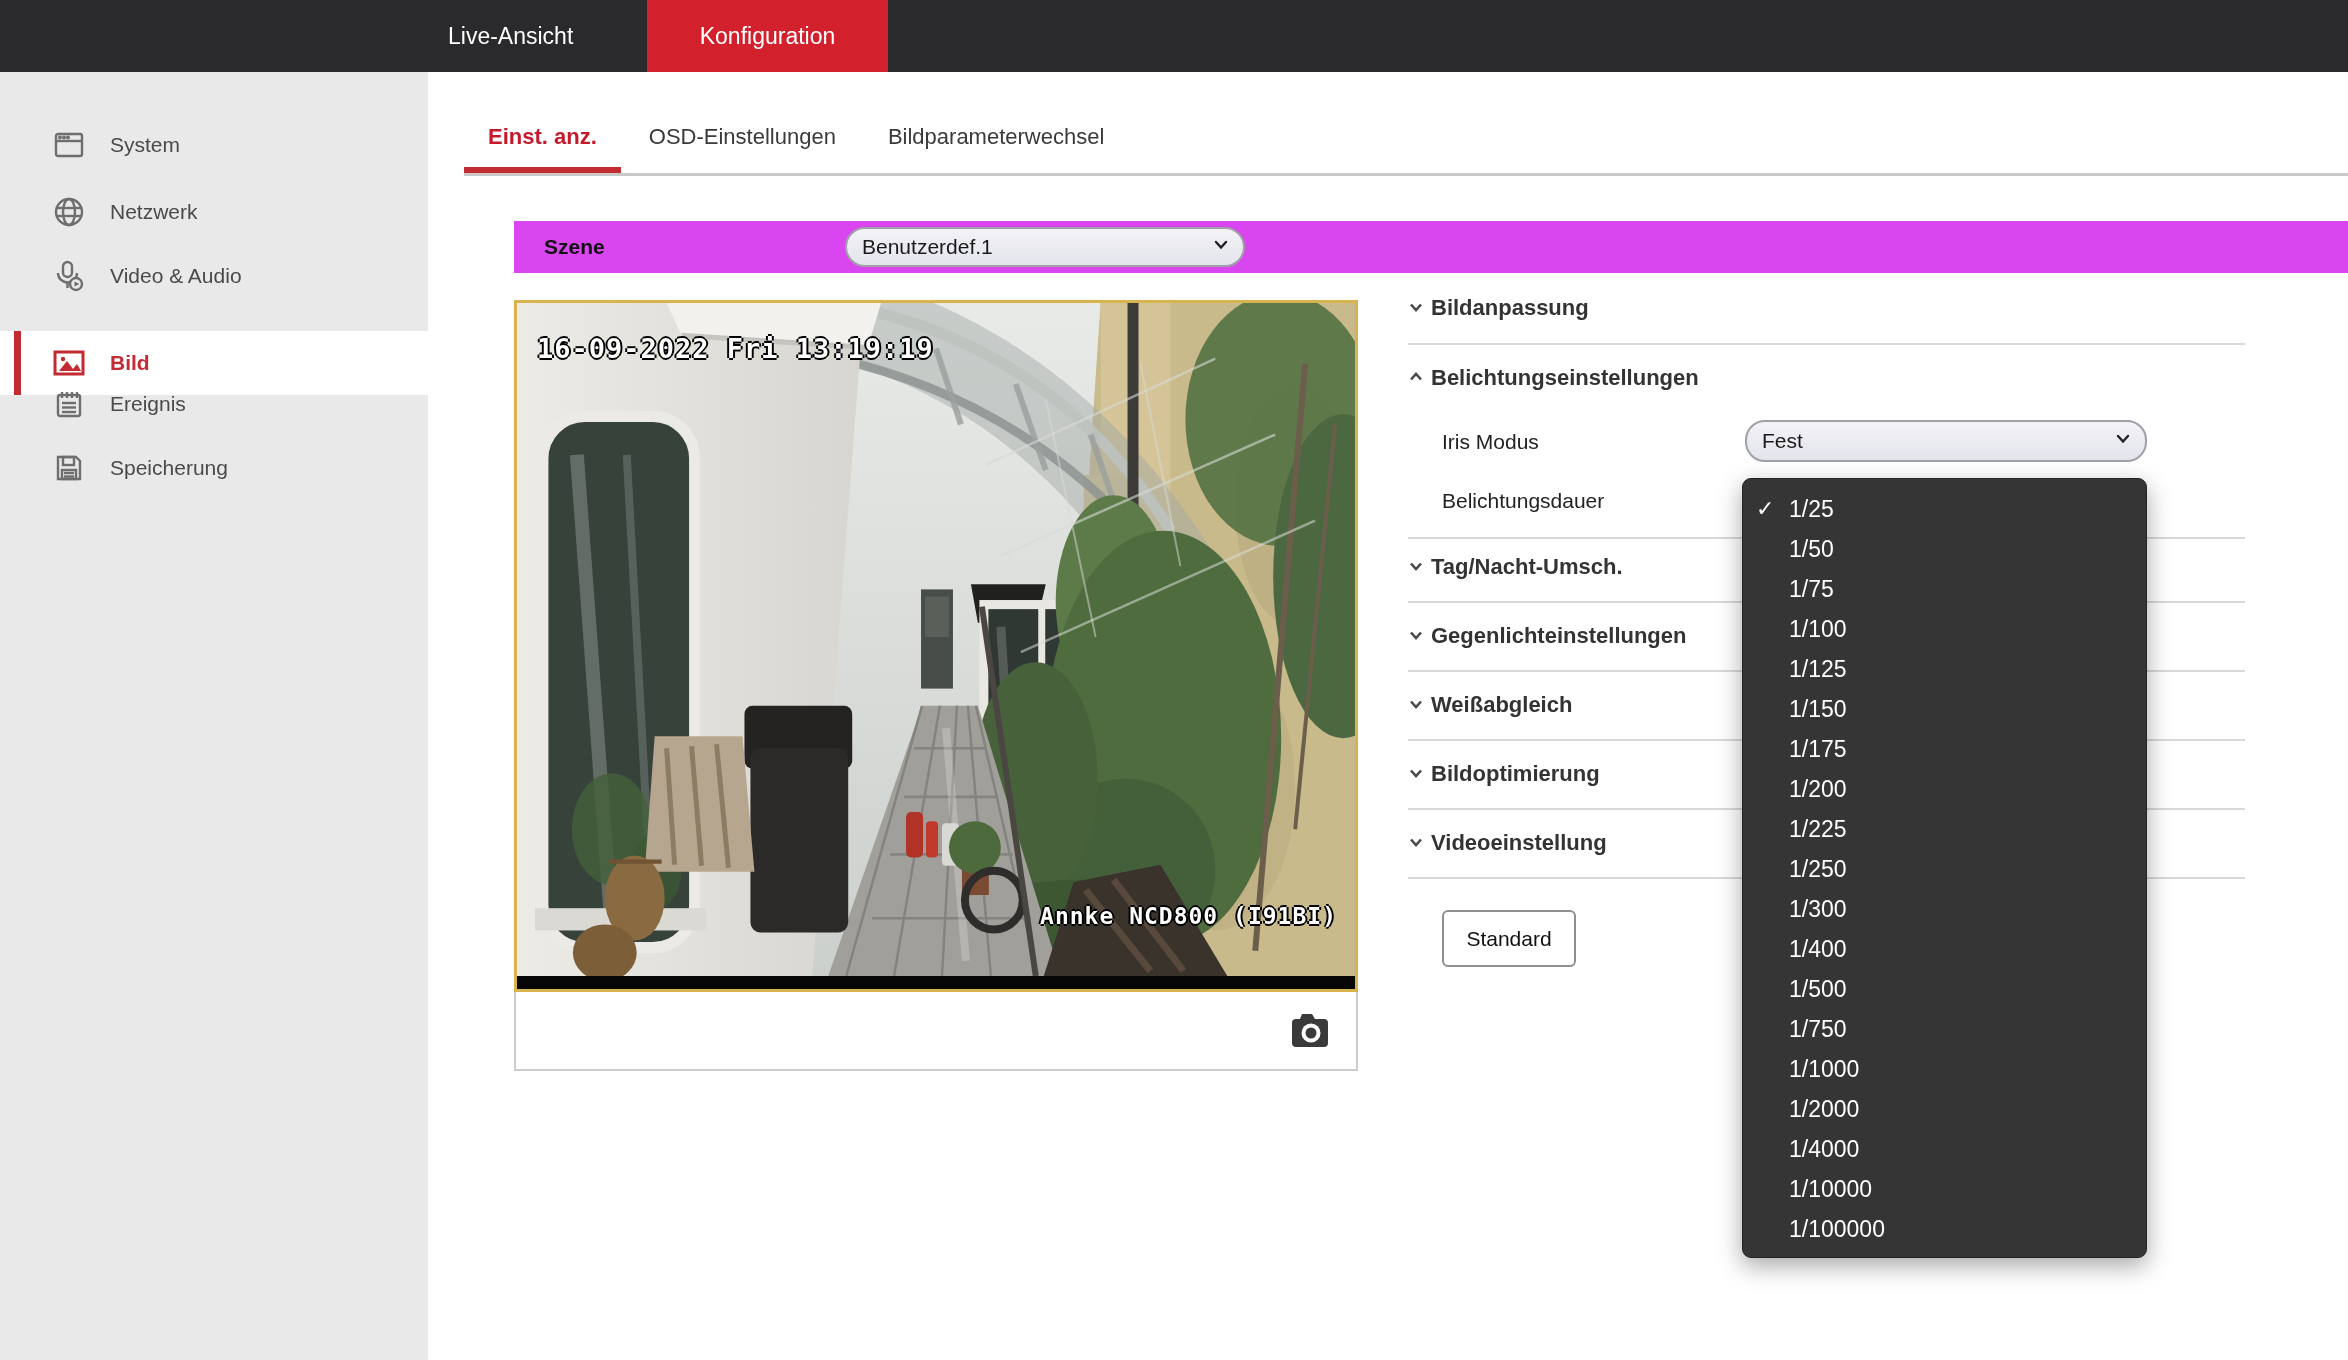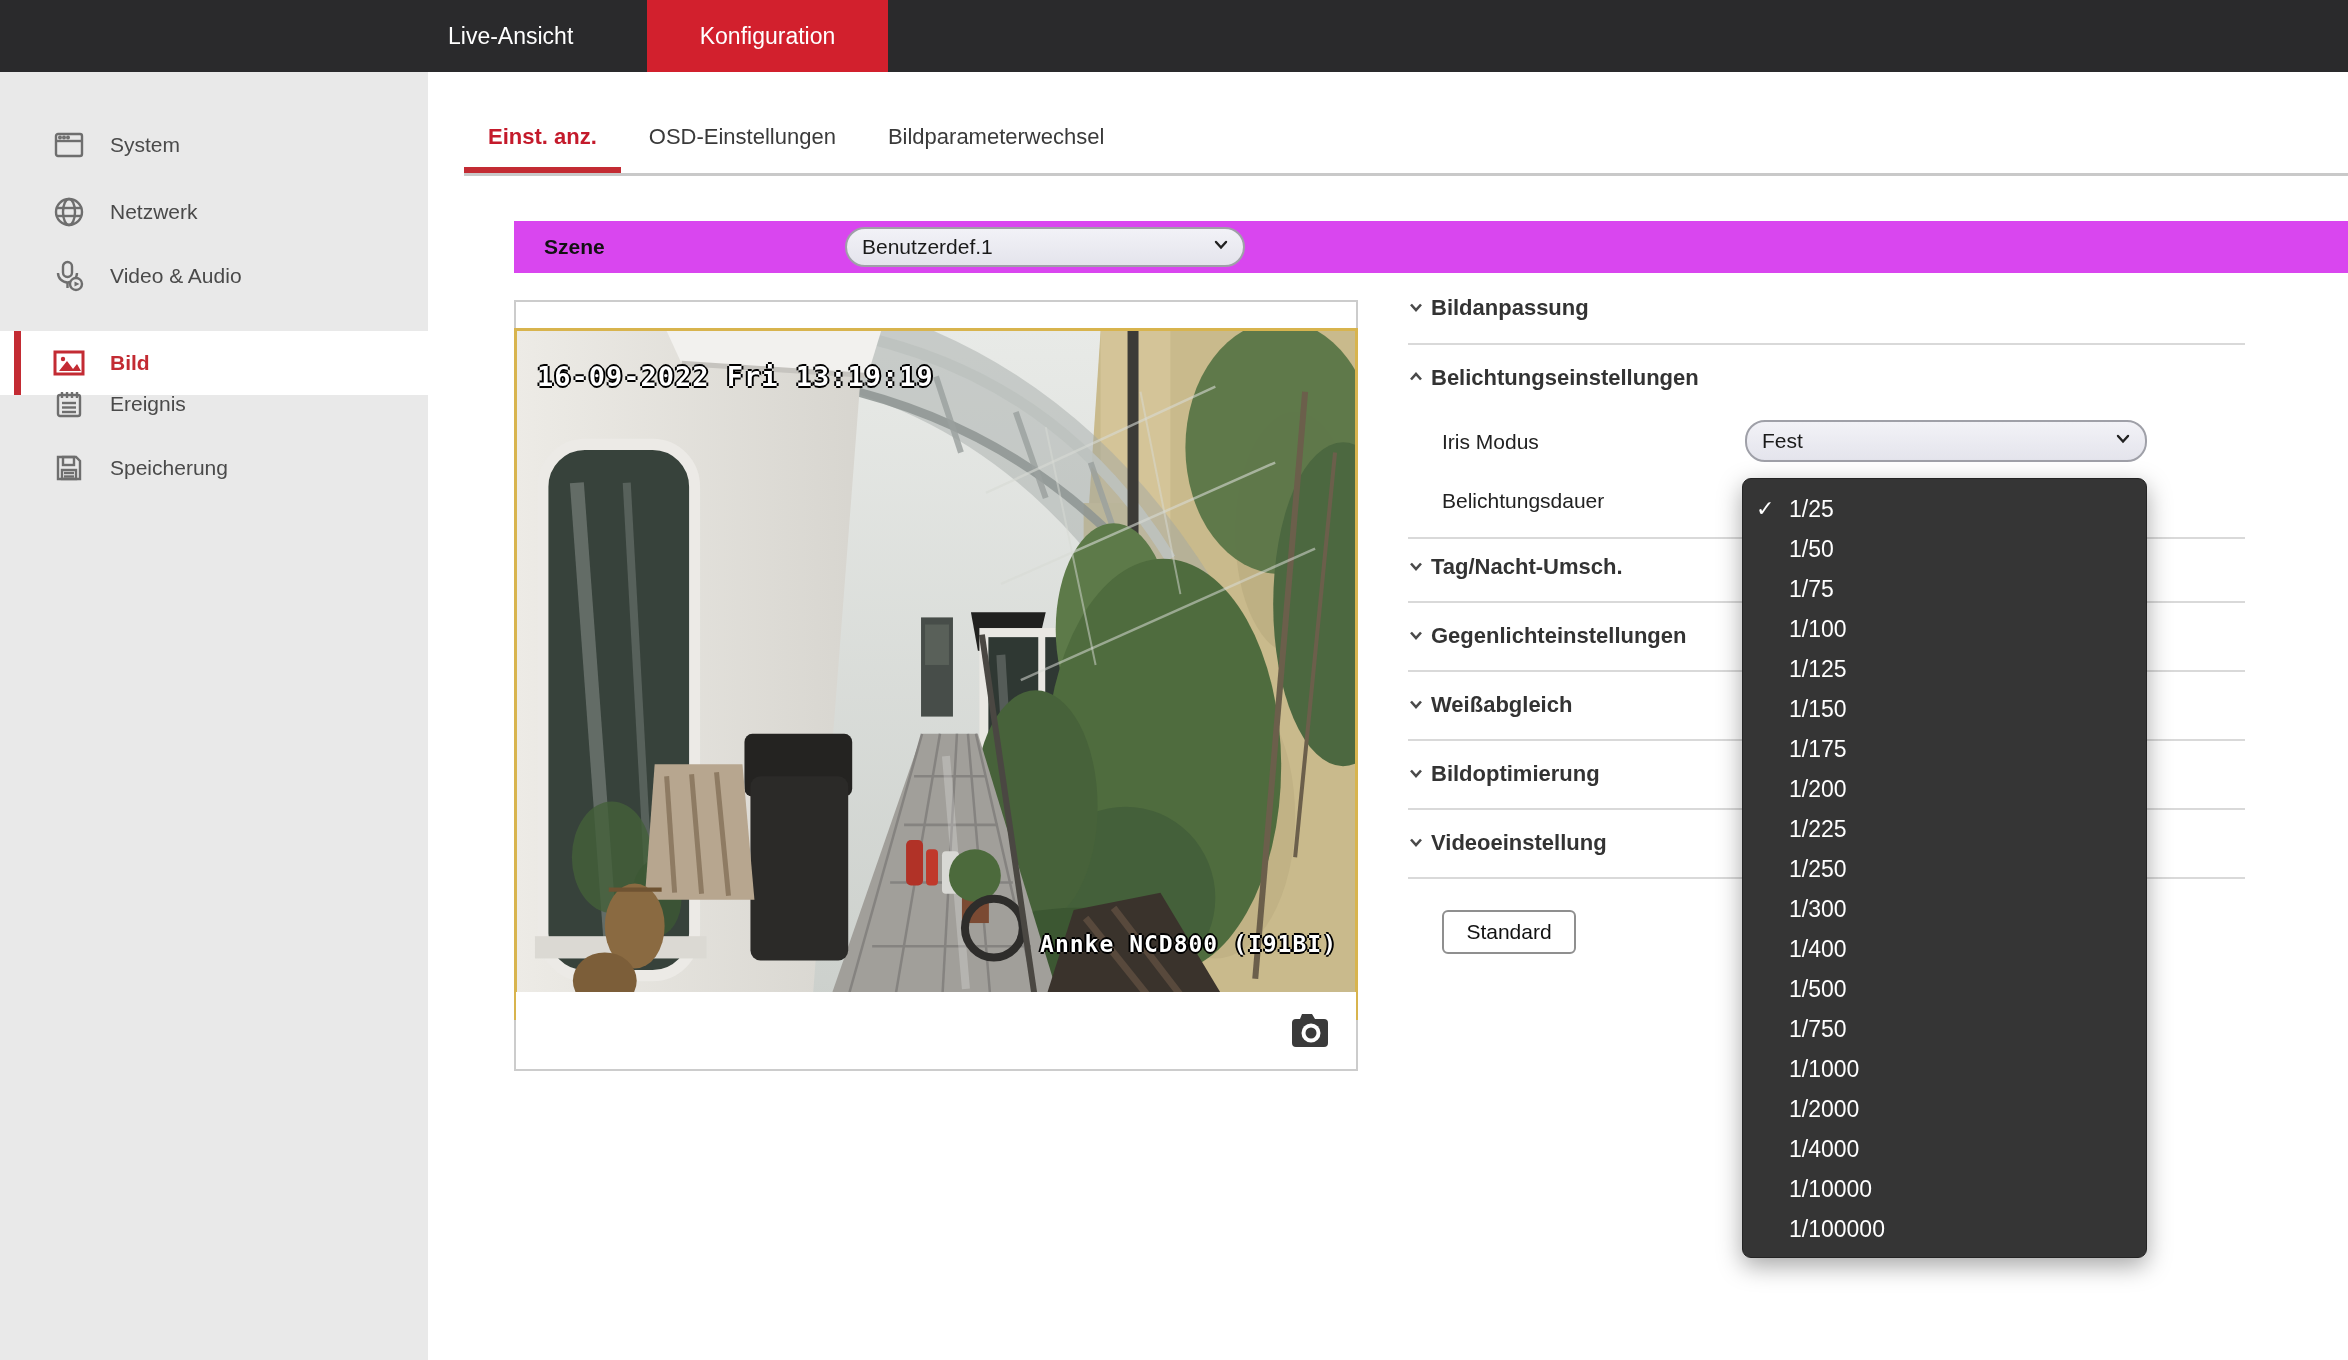--- a/index.html
+++ b/index.html
@@ -34,39 +34,39 @@
   .scene-strip { position:absolute; left:514px; top:221px; width:1834px; height:52px; background:#d946ef; }
   .scene-label { position:absolute; left:30px; top:0; height:52px; display:flex; align-items:center; font-weight:bold; font-size:21px; color:#111; }
   .select { position:relative; border:2px solid #9fa0a8; border-radius:20px;
             background:linear-gradient(#f2f2f7,#e4e4ec); display:flex; align-items:center;
             padding:0 44px 0 15px; font-size:21px; color:#1a1a1a; cursor:pointer; }
   .select .chev { position:absolute; right:12px; top:50%; transform:translateY(-50%); }
   .scene-select { position:absolute; left:331px; top:6px; width:400px; height:40px; }
 
   
   .preview-box { position:absolute; left:514px; top:300px; width:844px; height:771px; border:2px solid #ccc; background:#fff; }
-  .video-frame { position:absolute; left:-2px; top:-2px; width:844px; height:692px; border:3px solid #d8b44e; background:#111; overflow:hidden;margin-top:28px; }
+  .video-frame { position:absolute; left:-2px; top:-2px; width:844px; height:692px; border:3px solid #d8b44e; background:#111; overflow:hidden; }
   .video-art { position:absolute; left:0; top:0; width:100%; height:calc(100% - 13px); }
   .video-art svg { width:100%; height:100%; display:block; }
   .letterbox { position:absolute; left:0; bottom:0; width:100%; height:13px; background:#060606; }
   .osd { position:absolute; font-family:"DejaVu Sans Mono", monospace; font-weight:bold; color:#fff;
          text-shadow:-2px 0 0 #000, 2px 0 0 #000, 0 -2px 0 #000, 0 2px 0 #000; letter-spacing:1px; }
   .osd-ts { left:20px; top:30px; font-size:27px; }
   .osd-cam { right:18px; bottom:60px; font-size:23px; }
   .snap-row { position:absolute; left:0; top:690px; width:840px; height:77px; background:#fff; }
   .snap-btn { position:absolute; right:22px; top:50%; transform:translateY(-50%); cursor:pointer; width:48px; height:40px; }
 
   
   .panel { position:absolute; left:1408px; top:280px; width:837px; height:720px; }
   .sec { position:absolute; left:0; height:32px; display:flex; align-items:center; gap:7px;
          font-size:22px; font-weight:bold; color:#333; cursor:pointer; }
   .divider { position:absolute; left:0; width:837px; height:2px; background:#d9d9d9; }
   .field-label { position:absolute; left:34px; height:32px; display:flex; align-items:center; font-size:21px; color:#222; }
   .iris-select { position:absolute; left:337px; top:140px; width:402px; height:42px; }
-  .standard-btn { position:absolute; left:34px; top:630px; width:134px; height:44px; background:#fff;
+  .standard-btn { position:absolute; left:34px; top:630px; width:134px; height:57px; background:#fff;
                   border:2px solid #8f8f8f; border-radius:6px; font-size:21px; color:#111;
                   display:flex; align-items:center; justify-content:center; cursor:pointer; }
 
   
   .popup { position:absolute; left:1742px; top:478px; width:405px; height:780px; background:#353535;
            border:1px solid #242424; border-radius:9px; box-shadow:0 8px 24px rgba(0,0,0,.35);
            padding:10px 0; z-index:50; }
   .dd-item { position:relative; height:40px; display:flex; align-items:center; padding-left:46px;
              color:#fff; font-size:23px; cursor:pointer; }
   .dd-item .dd-check { position:absolute; left:13px; top:50%; transform:translateY(-50%);

